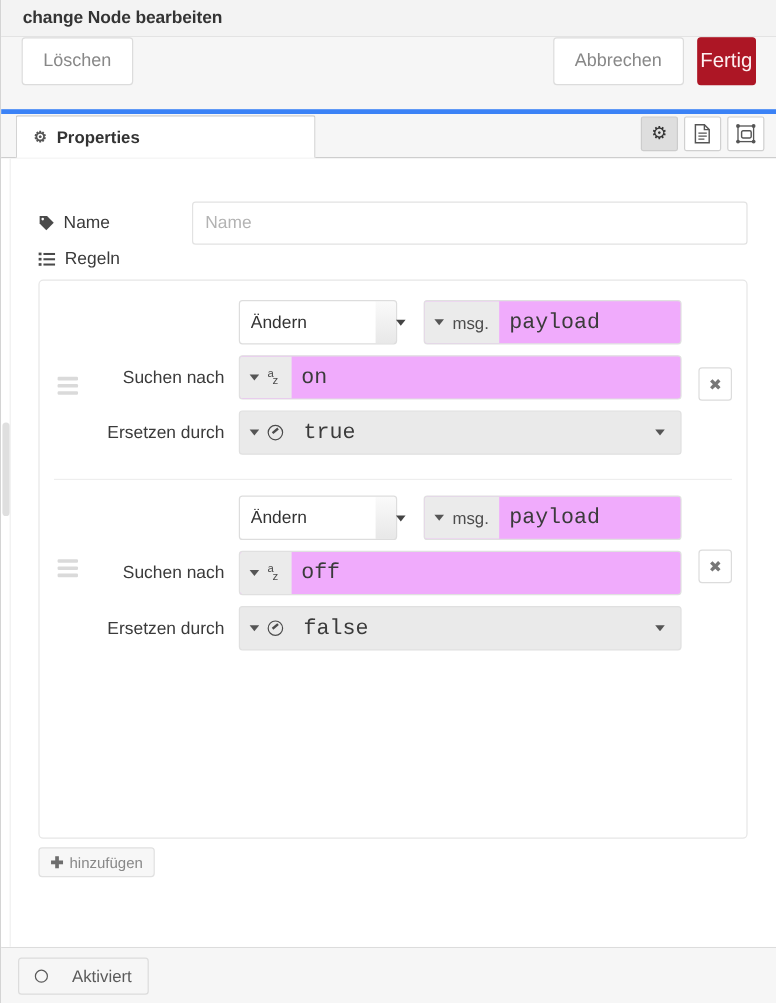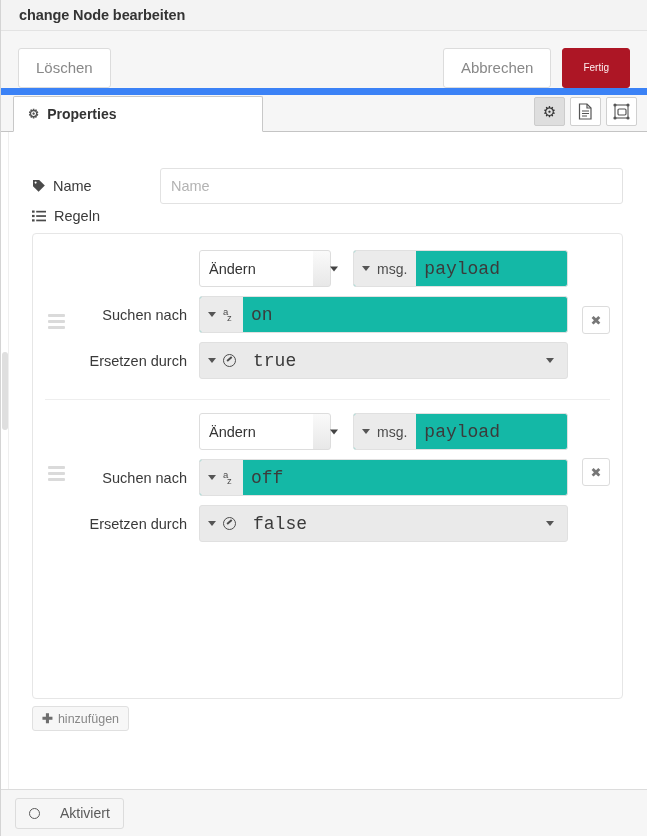--- a/index.html
+++ b/index.html
@@ -36,45 +36,45 @@
     font-size: 14.5px;
     font-weight: bold;
     color: #343434;
     letter-spacing: -0.1px;
   }
 
   
   .buttonrow {
     height: 64px;
     background: #f6f6f6;
-    border-bottom: 7px solid #3b82f6;
-    display: flex;
-    align-items: flex-end;
+    border-bottom: 4px solid #3b82f6;
+    display: flex;
+    align-items: flex-start;
     padding: 0 17px;
     flex: 0 0 auto;
   }
   .btn {
     font-family: "Liberation Sans", sans-serif;
     font-size: 15px;
     color: #888888;
     background: #ffffff;
     border: 1px solid #dcdcdc;
     border-radius: 3px;
     padding: 0 17px;
     height: 40px;
     line-height: 38px;
     cursor: pointer;
     white-space: nowrap;
   }
   .btn-primary {
     background: #ad1625;
     border: 1px solid #ad1625;
     color: #fdeff0;
-    font-size: 10px;
-    padding: 0 20px;
+    font-size: 17px;
+    padding: 0 2px;
   }
   .spacer { flex: 1 1 auto; }
   .btn-cancel { margin-right: 11px; }
 
   
   .tabbar {
     position: relative;
     height: 37px;
     background: #f6f6f6;
     border-bottom: 1px solid #c4c4c4;
@@ -287,21 +287,21 @@
   }
 
   
   .typed {
     flex: 1 1 auto;
     display: flex;
     align-items: stretch;
     height: 37px;
     border: 1px solid #e0e0e0;
     border-radius: 3px;
-    background: #14b8a6;
+    background: #f0abfc;
     overflow: hidden;
     min-width: 0;
   }
   .typed.gray { background: #eaeaea; border-color: #e0e0e0; }
   .typed-type {
     display: flex;
     align-items: center;
     gap: 7px;
     padding: 0 9px 0 8px;
     background: #ebebeb;

